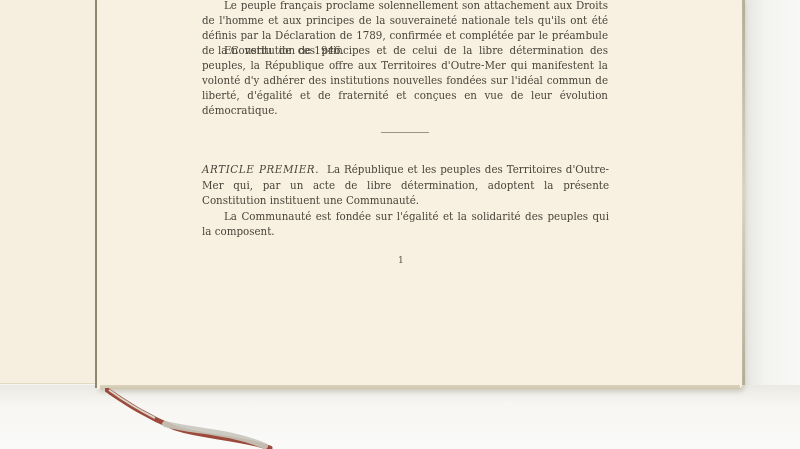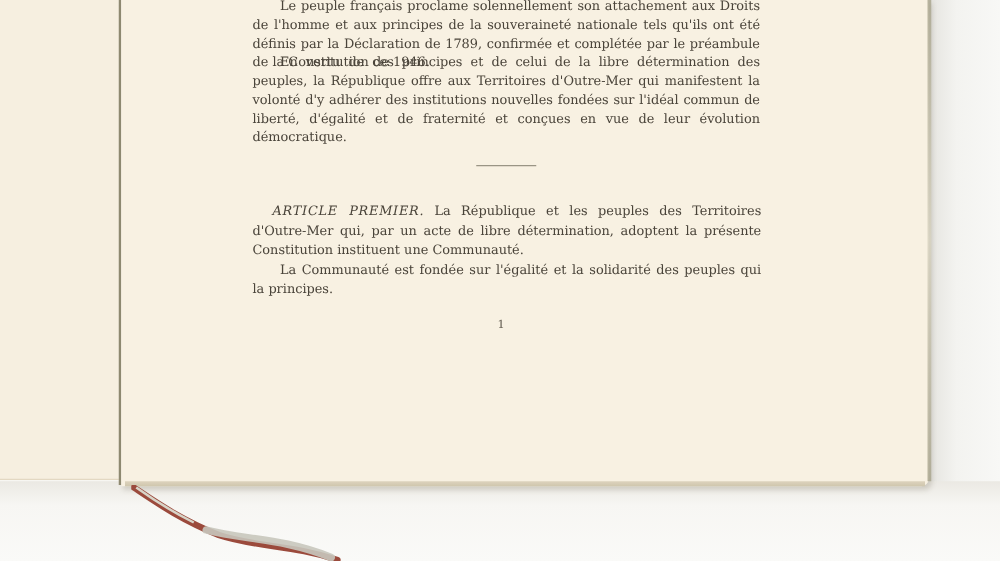--- a/index.html
+++ b/index.html
@@ -51,21 +51,21 @@
   .rule {
     position:absolute; left:381px; top:132px; width:48px; height:1px;
     background:#9a9585;
   }
   .article {
     position:absolute; left:202px; top:162px; width:407px;
     font-size:10.3px; line-height:15.5px; color:#4a443a; text-align:justify;
   }
   .article p { margin:0; }
   .article p.indent { text-indent:22px; }
-  .art-label { font-style:italic; letter-spacing:0.6px; margin-right:8px;margin-left:16px; }
+  .art-label { font-style:italic; letter-spacing:0.6px; margin-right:8px; }
   .page-num {
     position:absolute; left:398px; top:255px; font-size:9px; color:#5a5448;
   }
   .ribbon {
     position:absolute; left:105px; top:388px;
   }
 </style>
 </head>
 <body>
 
@@ -83,21 +83,21 @@
   <p>Le peuple français proclame solennellement son attachement aux Droits de l'homme et aux principes de la souveraineté nationale tels qu'ils ont été définis par la Déclaration de 1789, confirmée et complétée par le préambule de la Constitution de 1946.</p>
 </div>
 <div class="text p2">
   <p>En vertu de ces principes et de celui de la libre détermination des peuples, la République offre aux Territoires d'Outre-Mer qui manifestent la volonté d'y adhérer des institutions nouvelles fondées sur l'idéal commun de liberté, d'égalité et de fraternité et conçues en vue de leur évolution démocratique.</p>
 </div>
 
 <div class="rule"></div>
 
 <div class="article">
   <p><span class="art-label">ARTICLE PREMIER.</span><span>La République et les peuples des Territoires d'Outre-Mer qui, par un acte de libre détermination, adoptent la présente Constitution instituent une Communauté.</span></p>
-  <p class="indent">La Communauté est fondée sur l'égalité et la solidarité des peuples qui la principes.</p>
+  <p class="indent">La Communauté est fondée sur l'égalité et la solidarité des peuples qui la composent.</p>
 </div>
 
 <div class="page-num">1</div>
 
 <svg class="ribbon" width="180" height="61" viewBox="0 0 180 61">
   <path d="M2 2 C20 14, 40 28, 70 40 C100 50, 130 48, 165 60" stroke="#9b4a3c" stroke-width="5" fill="none" stroke-linecap="round"></path>
   <path d="M60 36 C90 44, 120 42, 160 58" stroke="#c8c6bc" stroke-width="6" fill="none" stroke-linecap="round" opacity="0.9"></path>
   <path d="M4 2 C18 12, 30 20, 50 30" stroke="#d8d4c8" stroke-width="2" fill="none"></path>
 </svg>
 

